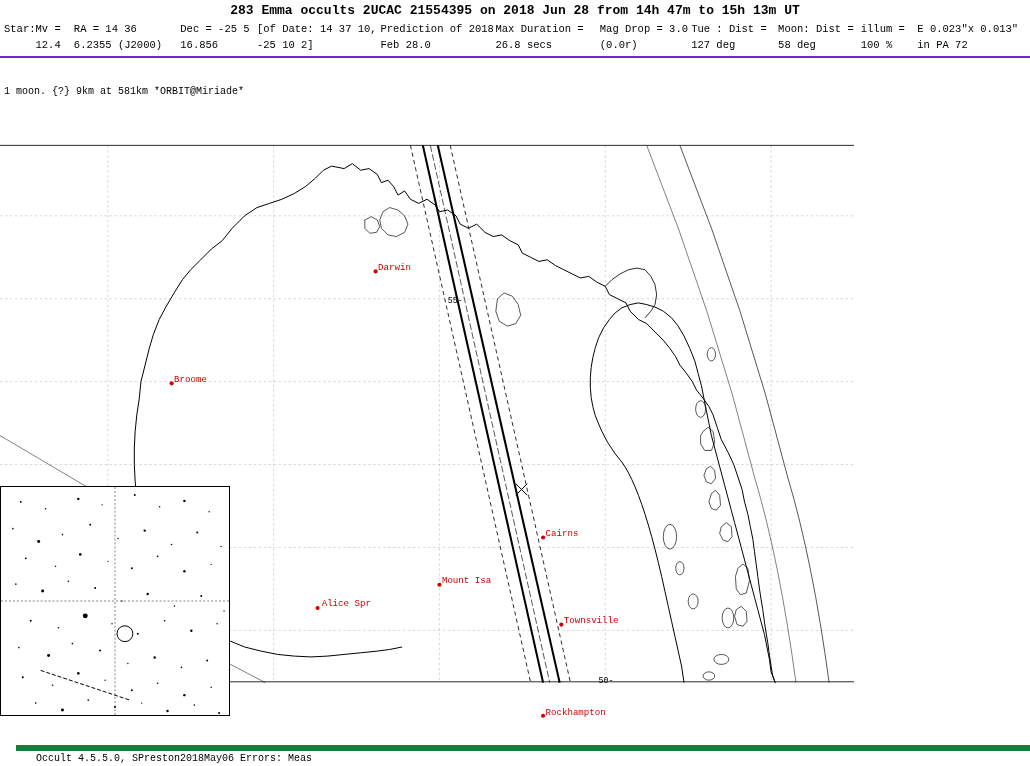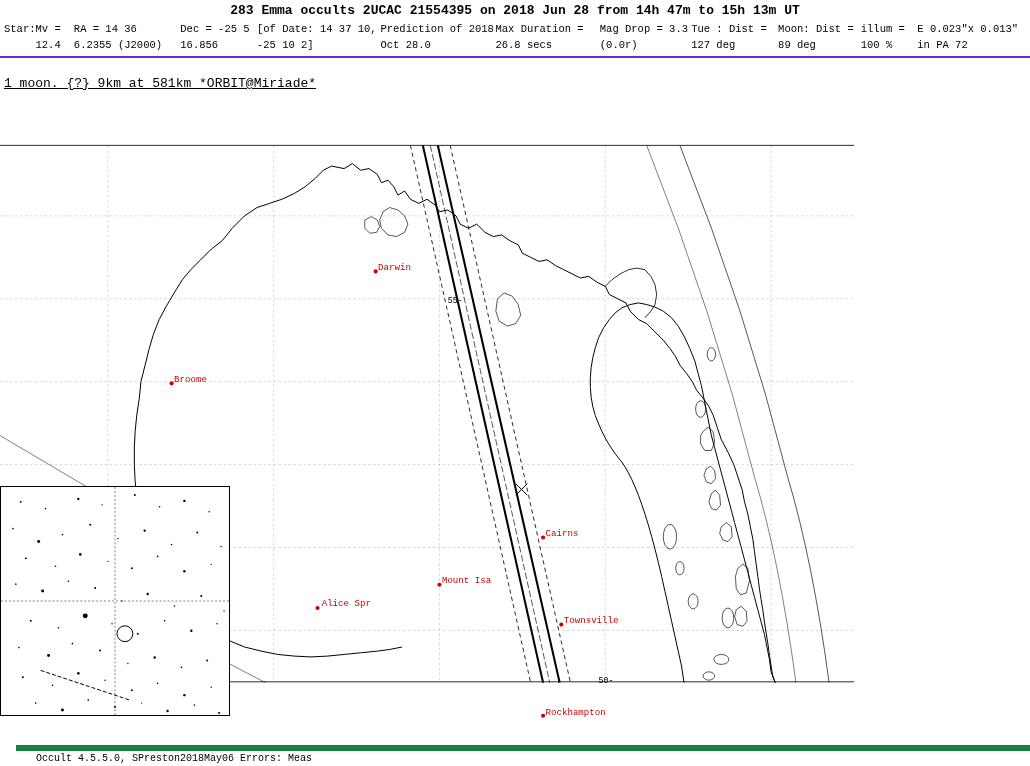--- a/index.html
+++ b/index.html
@@ -110,36 +110,36 @@
     <span>283 Emma occults 2UCAC 21554395 on 2018 Jun 28 from 14h 47m to 15h 13m UT</span>
   </div>
   <div id="info-section">
 
     <div class="info-col">
       <span>Star:</span>
       <span>Mv = 12.4</span>
       <span>RA = 14 36  6.2355 (J2000)</span>
       <span>Dec = -25  5 16.856</span>
       <span>[of Date: 14 37 10,  -25 10  2]</span>
-      <span>Prediction of 2018 Oct 28.0</span>
+      <span>Prediction of 2018 Feb 28.0</span>
     </div>
 
     <div class="info-col">
       <span>Max Duration = 26.8 secs</span>
-      <span>Mag Drop =  3.3  (0.0r)</span>
+      <span>Mag Drop =  3.0  (0.0r)</span>
       <span>Tue :   Dist = 127 deg</span>
-      <span>Moon:   Dist =  89 deg</span>
+      <span>Moon:   Dist =  58 deg</span>
       <span>         illum = 100 %</span>
       <span>E  0.023"x 0.013" in PA 72</span>
     </div>
 
   </div>
 </div>
 
-<div style="position:absolute; top:76px; left:4px; font-size:13px; z-index:10;text-decoration:underline;">1 moon. {?} 9km at 581km  *ORBIT@Miriade*</div>
+<div style="position:absolute; top:86px; left:4px; font-size:10px; z-index:10;">1 moon. {?} 9km at 581km  *ORBIT@Miriade*</div>
 
 <div id="map-area">
   <svg id="map-svg" viewBox="0 0 1030 648" xmlns="http://www.w3.org/2000/svg">
 
     <rect width="1030" height="648" fill="#fff"></rect>
 
     <line x1="0" y1="85" x2="1030" y2="85" stroke="#888" stroke-width="0.4" stroke-dasharray="3,3"></line>
     <line x1="0" y1="185" x2="1030" y2="185" stroke="#888" stroke-width="0.4" stroke-dasharray="3,3"></line>
     <line x1="0" y1="285" x2="1030" y2="285" stroke="#888" stroke-width="0.4" stroke-dasharray="3,3"></line>
     <line x1="0" y1="385" x2="1030" y2="385" stroke="#888" stroke-width="0.4" stroke-dasharray="3,3"></line>

